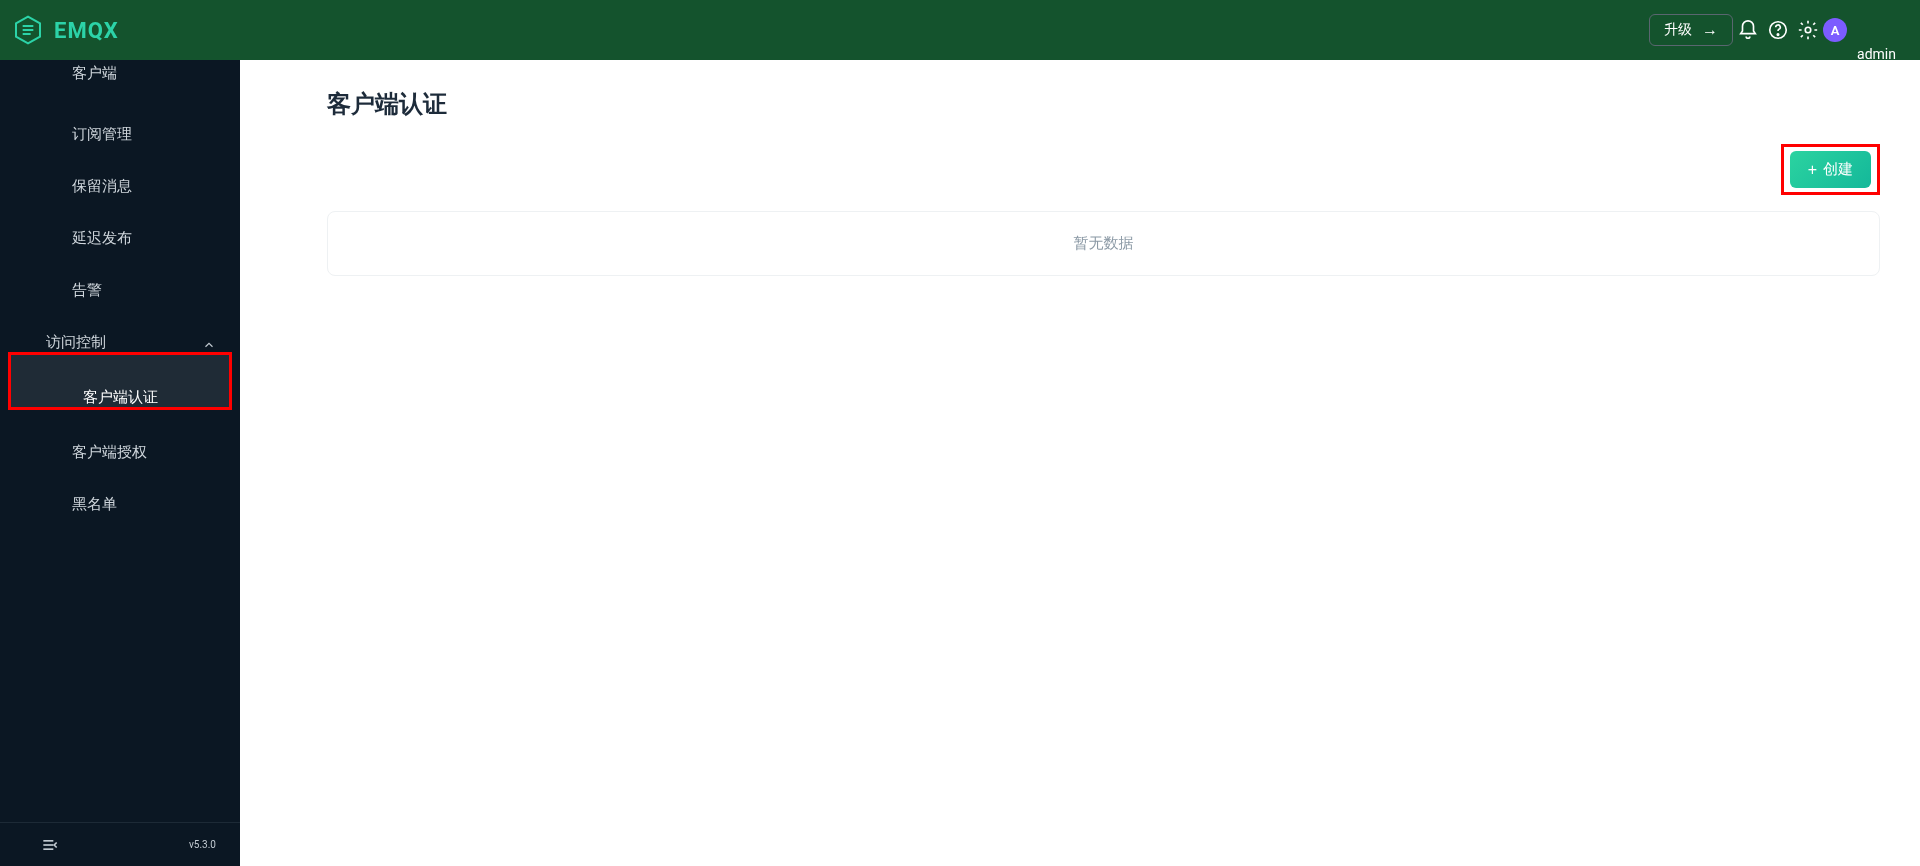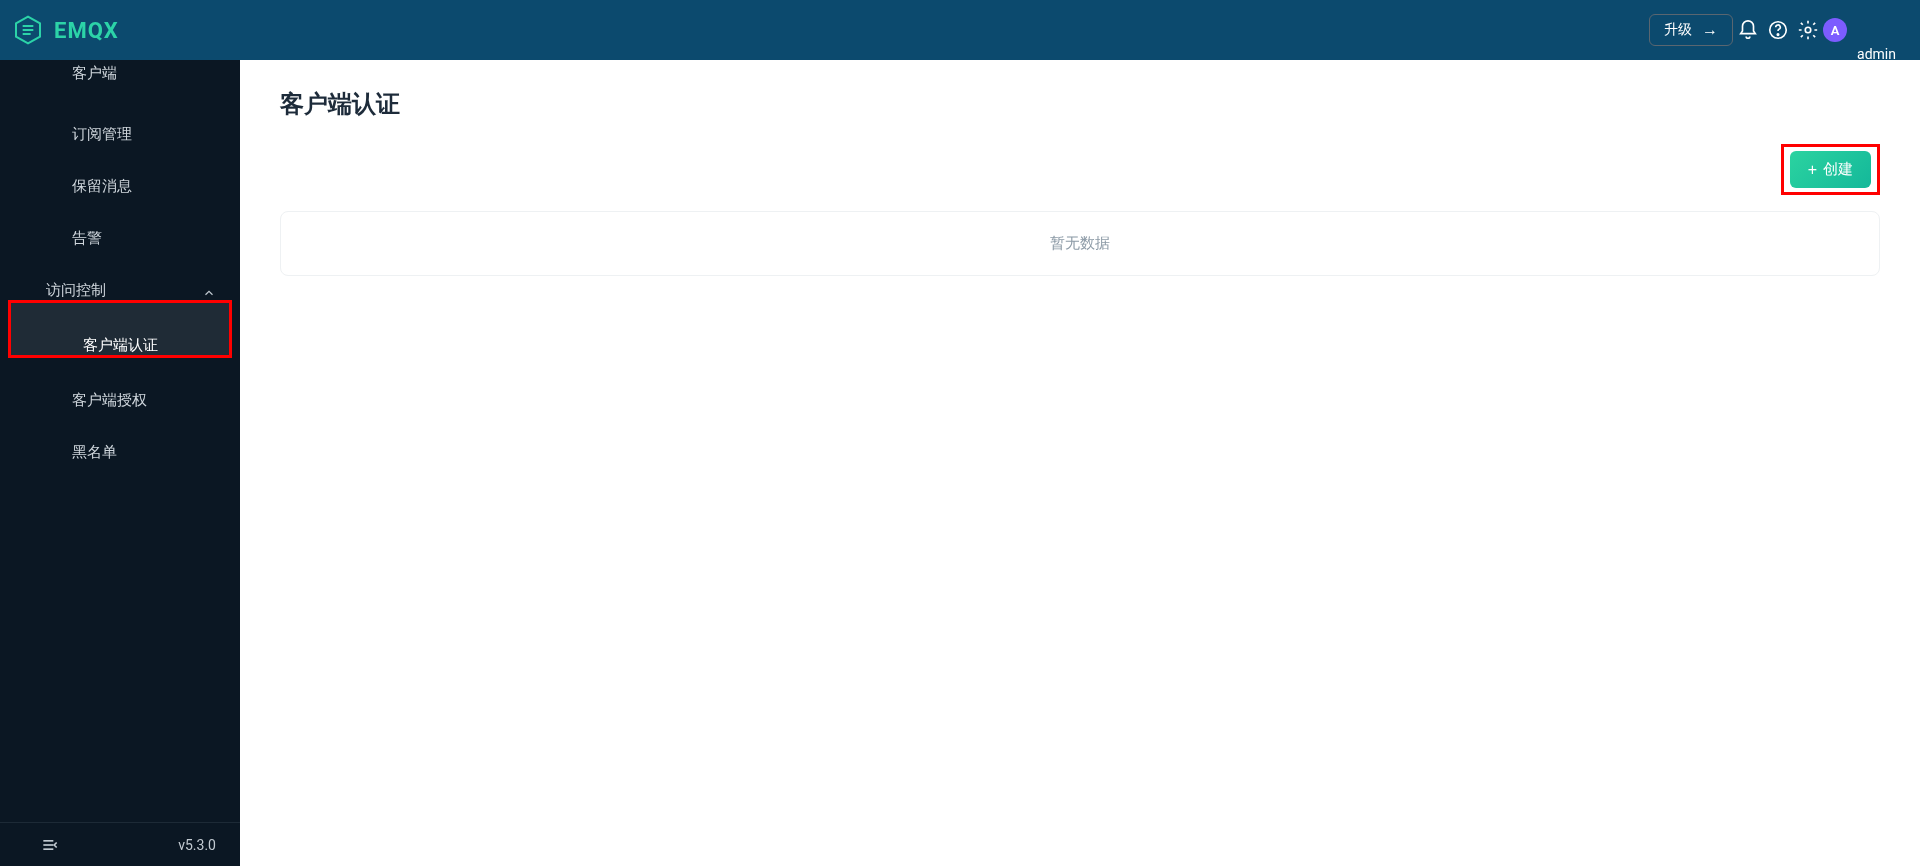--- a/index.html
+++ b/index.html
@@ -3,21 +3,21 @@
 <meta charset="utf-8">
 <style>
 * { margin: 0; padding: 0; box-sizing: border-box; }
 html, body { width: 100%; height: 100%; font-family: -apple-system, BlinkMacSystemFont, "Segoe UI", Roboto, "Helvetica Neue", Arial, sans-serif; background: #fff; }
 
 .app { display: flex; flex-direction: column; height: 100vh; }
 
 
 .header {
   height: 60px;
-  background: #0c4a6e;
+  background: #14532d;
   color: #fff;
   display: flex;
   align-items: center;
   padding: 0 24px 0 12px;
   flex-shrink: 0;
 }
 .brand { display: flex; align-items: center; gap: 10px; }
 .brand-logo svg { display: block; }
 .brand-text { color: #2cd3a8; font-weight: 700; font-size: 22px; letter-spacing: 1px; }
 .header-spacer { flex: 1; }
@@ -39,21 +39,21 @@
 .icon-btn svg { display: block; }
 .user-block { display: flex; align-items: center; gap: 10px; cursor: pointer; }
 .avatar {
   width: 24px; height: 24px; border-radius: 50%;
   background: #7c5cff; color: #fff; font-size: 13px; font-weight: 600;
   display: flex; align-items: center; justify-content: center;
 }
 .user-name { font-size: 14px; margin-top: 48px; }
 
 
-.body { flex: 1; display: flex; min-height: 0; }
+.body { flex: 1; display: flex; min-height: 0; gap: 47px; }
 
 
 .sidebar {
   width: 240px;
   background: #0b1723;
   color: #d0d7dd;
   display: flex;
   flex-direction: column;
   flex-shrink: 0;
 }
@@ -66,21 +66,21 @@
   cursor: pointer;
 }
 .nav-item.sub { padding-left: 72px; }
 .nav-group-title { justify-content: space-between; padding-right: 24px; font-family: Liberation Mono, monospace; }
 .nav-item.active { background: #1f2b36; color: #fff; }
 .chevron { transition: transform .15s; }
 .chevron.up { transform: rotate(180deg); }
 .sidebar-footer {
   height: 44px; border-top: 1px solid #1d2a36;
   display: flex; align-items: center; justify-content: space-between;
-  padding: 0 24px 0 40px; font-size: 14px; color: #c2cad1;
+  padding: 0 24px 0 40px; font-size: 10px; color: #c2cad1;
 }
 .collapse-icon { cursor: pointer; display:flex; }
 
 
 .hl-sidebar { border: 3px solid #ff0000; margin: 0 8px; }
 .hl-create { border: 3px solid #ff0000; padding: 4px 6px; display:inline-block; }
 
 
 .main { flex: 1; padding: 28px 40px; overflow-y: auto; }
 .page-title { font-size: 24px; font-weight: 700; color: #1d2b3a; margin-bottom: 24px; }
@@ -162,20 +162,23 @@
         <div class="nav-item sub" style="height:28px; overflow:hidden; padding-top:0; align-items:flex-start;">
           <span>客户端</span>
         </div>
         <div class="nav-item sub">
           <span>订阅管理</span>
         </div>
         <div class="nav-item sub">
           <span>保留消息</span>
         </div>
         <div class="nav-item sub">
+          <span>延迟发布</span>
+        </div>
+        <div class="nav-item sub">
           <span>告警</span>
         </div>
 
         <div class="nav-group-title">
           <span>访问控制</span>
           <span class="chevron up">
             <svg width="14" height="14" viewBox="0 0 24 24" fill="none" stroke="#c2cad1" stroke-width="2">
                 <path d="M6 9l6 6 6-6"></path>
               </svg>
           </span>

